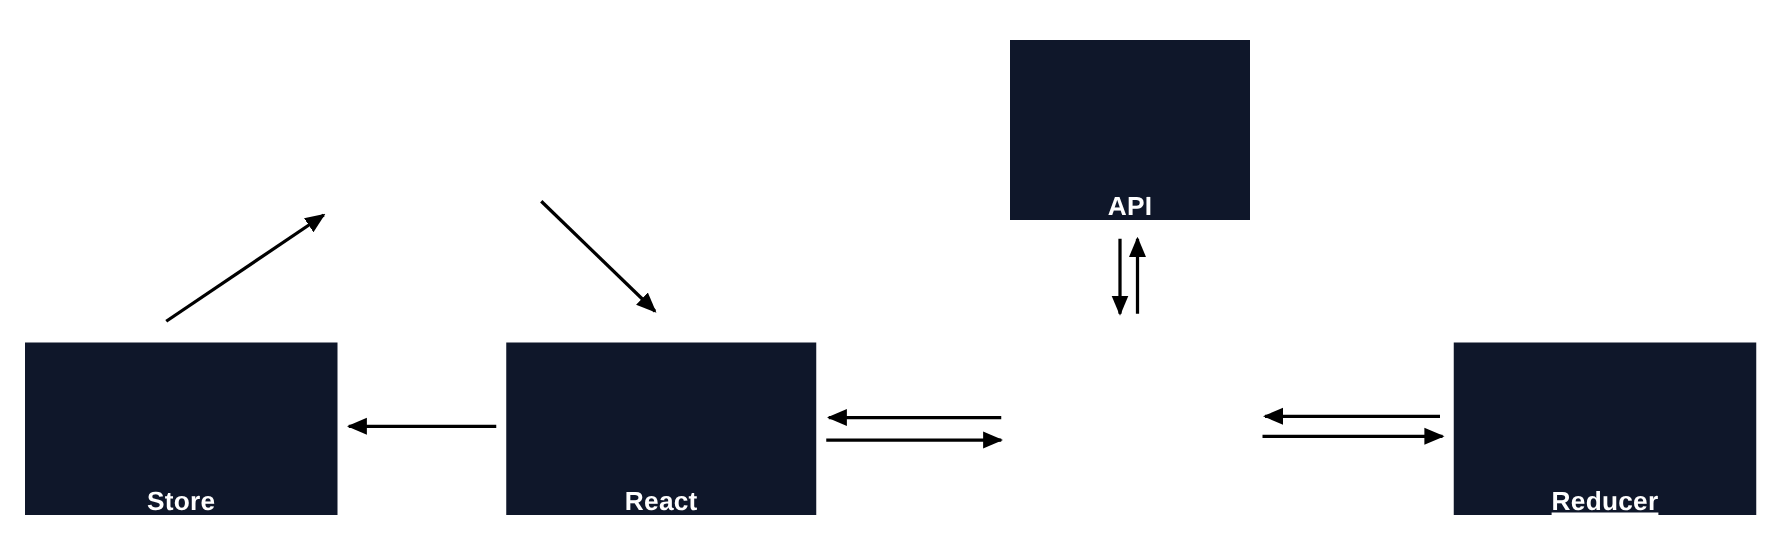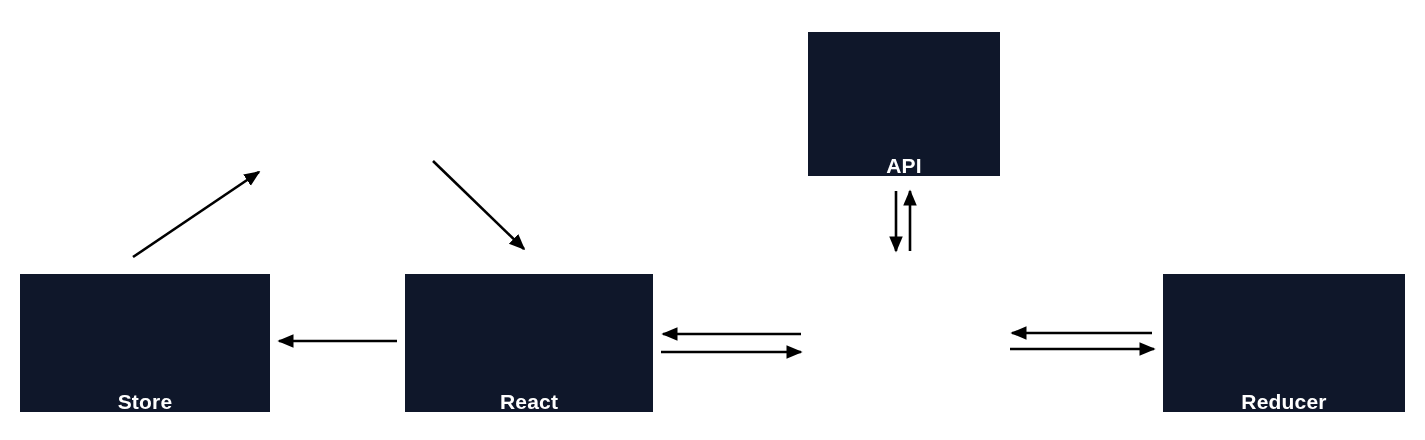--- a/index.html
+++ b/index.html
@@ -44,21 +44,21 @@
     letter-spacing: 0.2px;
     white-space: nowrap;
     text-align: center;
   }
   .node-rect { border-radius: 0; }
   .node-pill { border-radius: 999px; }
 
   #node-react      { left: 20px;   top: 274px; width: 250px; height: 138px; }
   #node-store      { left: 405px;  top: 274px; width: 248px; height: 138px; }
   #node-middleware { left: 808px;  top: 274px; width: 192px; height: 138px; }
-  #node-reducer    { left: 1163px; top: 274px; width: 242px; height: 138px; }
+  #node-reducer    { left: 1163px; top: 274px; width: 242px; height: 138px; text-decoration: underline; }
   #node-api        { left: 808px;  top: 32px;  width: 192px; height: 144px; }
   #node-action     { left: 285px;  top: 124px; width: 137px; height: 62px; }
 </style>
 </head>
 <body>
 
 <div id="canvas">
 
   <svg id="edge-layer" viewBox="0 0 1425 440" width="1425" height="440" xmlns="http://www.w3.org/2000/svg">
     <defs>

